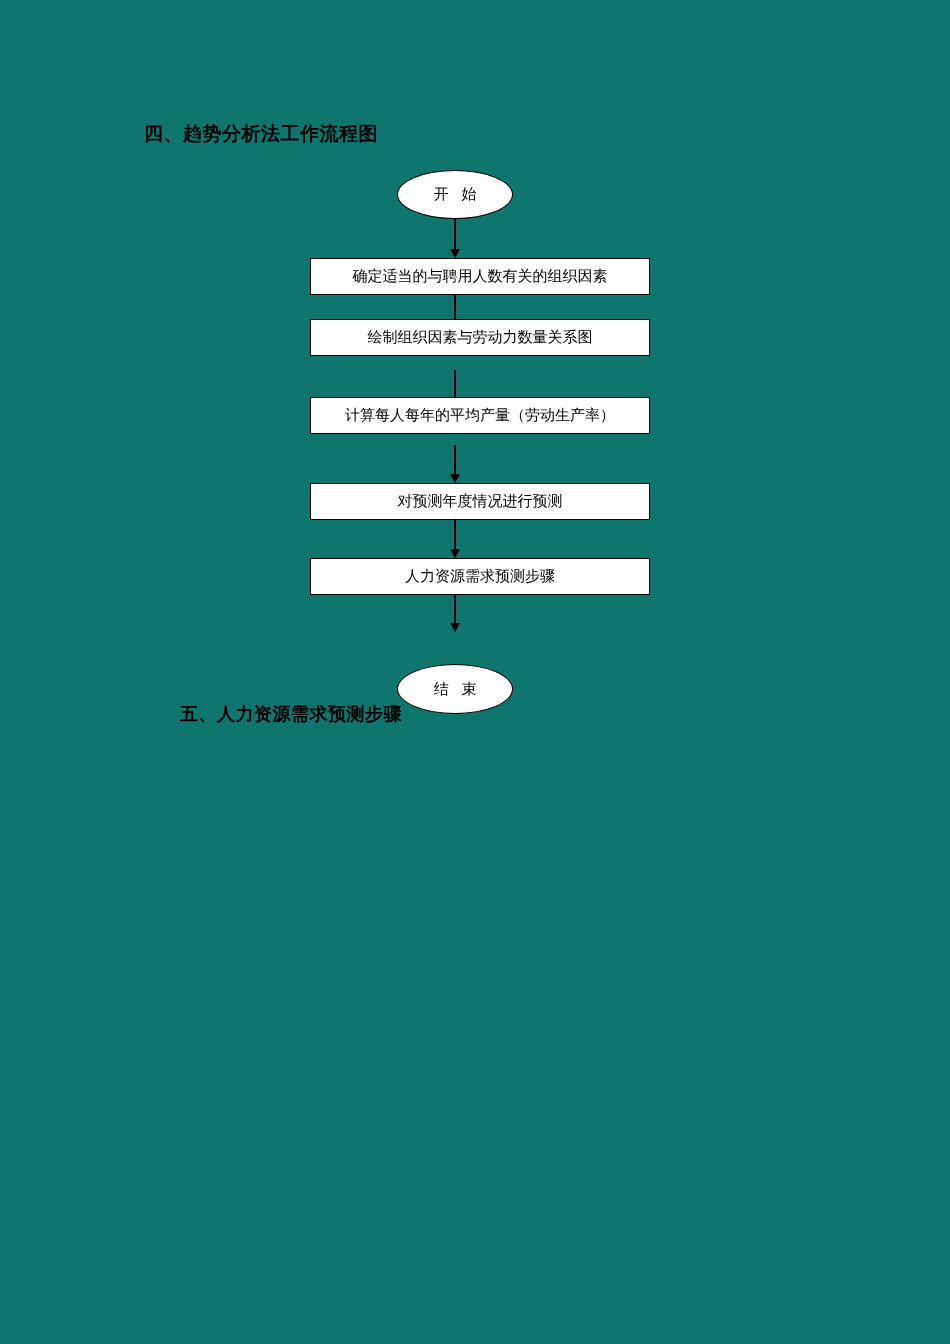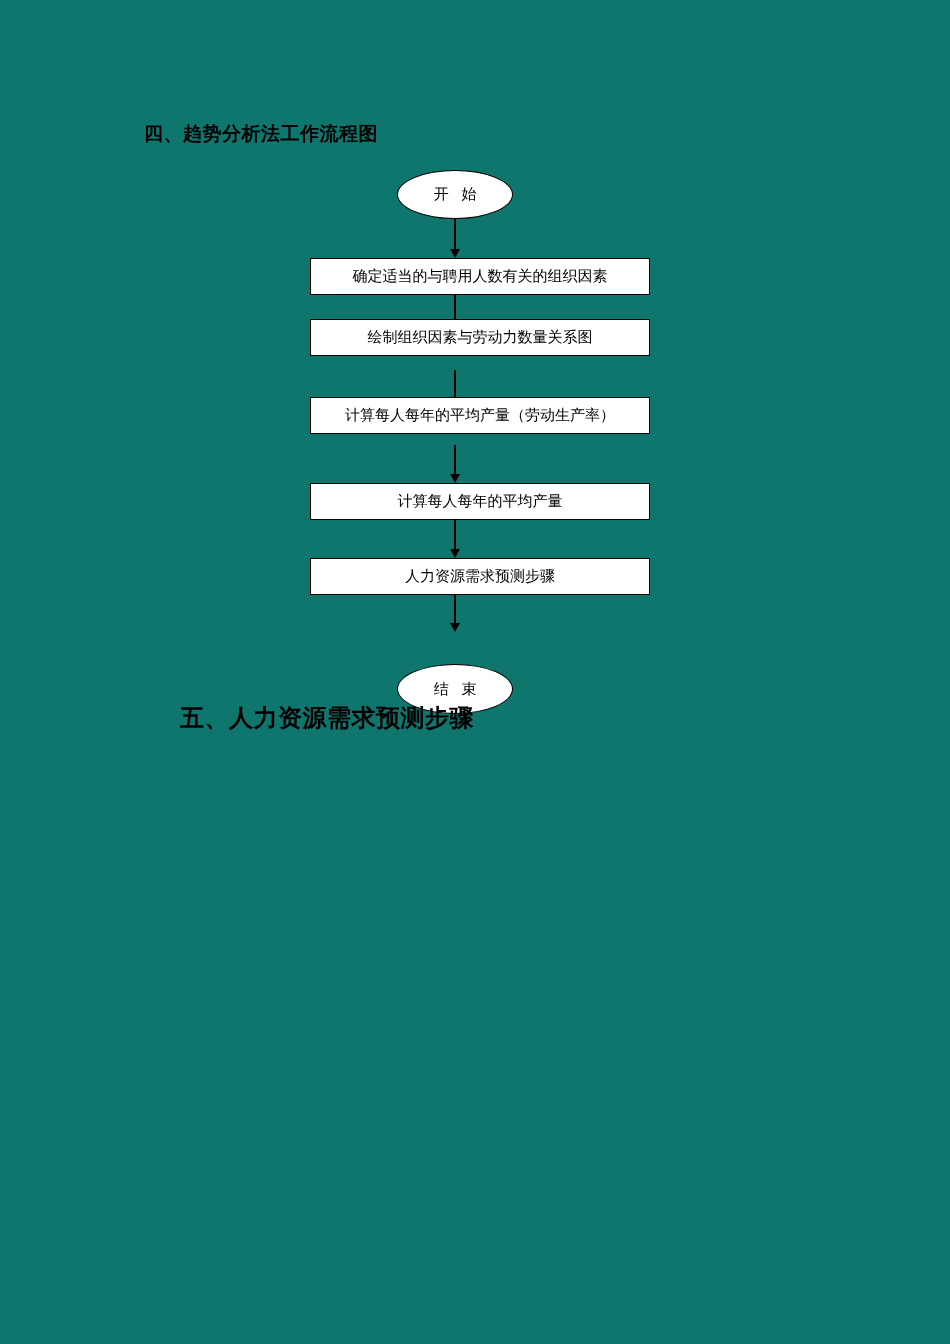--- a/index.html
+++ b/index.html
@@ -29,21 +29,21 @@
   }
   .heading.h4 {
     left: 144px;
     top: 124px;
     font-size: 19px;
     letter-spacing: 0.5px;
   }
   .heading.h5 {
     left: 180px;
     top: 705px;
-    font-size: 24px;
+    font-size: 18px;
     letter-spacing: 0.5px;
   }
 
   .flow-node {
     position: absolute;
     border: 1.4px solid #000000;
     background: #ffffff;
     display: flex;
     align-items: center;
     justify-content: center;
@@ -138,21 +138,21 @@
     <div class="flow-node step s3">
       <span>计算每人每年的平均产量（劳动生产率）</span>
     </div>
 
     <div class="arrow a4">
       <div class="line"></div>
       <div class="head"></div>
     </div>
 
     <div class="flow-node step s4">
-      <span>计算每人每年的平均产量</span>
+      <span>对预测年度情况进行预测</span>
     </div>
 
     <div class="arrow a5">
       <div class="line"></div>
       <div class="head"></div>
     </div>
 
     <div class="flow-node step s5">
       <span>人力资源需求预测步骤</span>
     </div>

